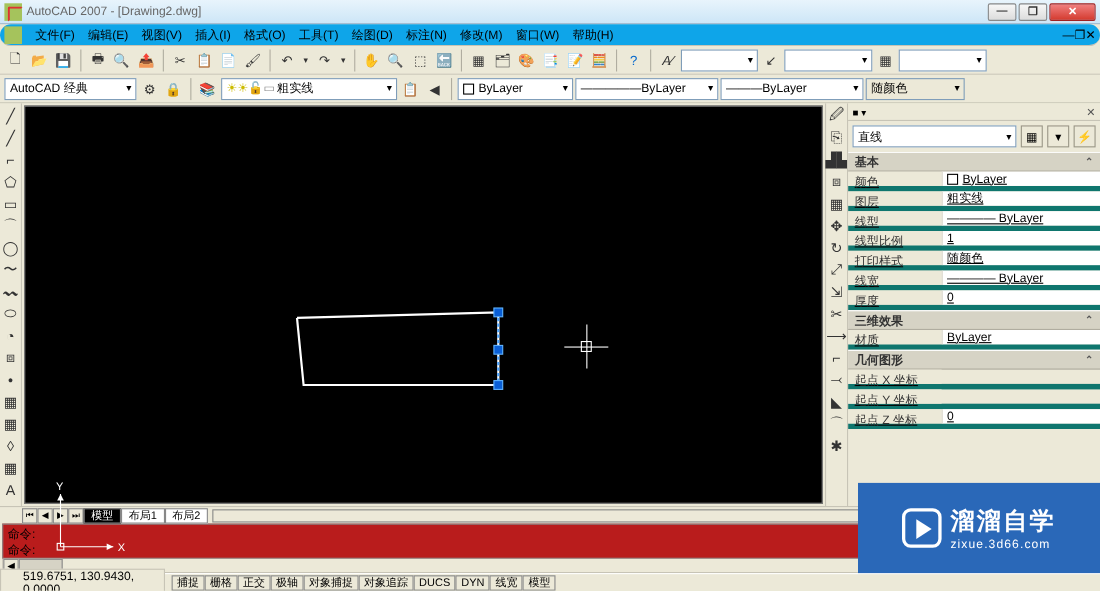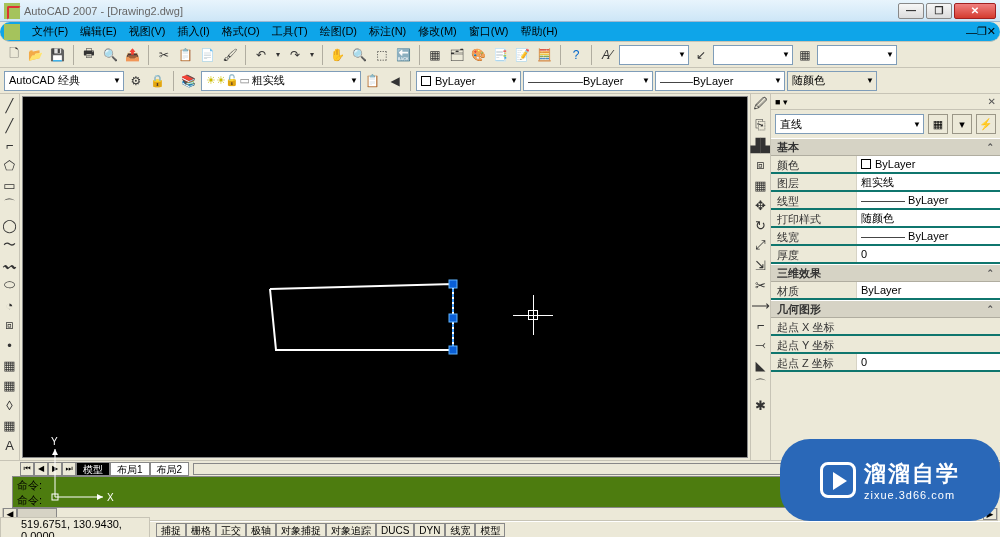--- a/index.html
+++ b/index.html
@@ -47,47 +47,47 @@
 
 
 .props { width:230px; background:#ece9d8; border-left:1px solid #c7c4b6; display:flex;flex-direction:column; position:relative; }
 .props-head{height:16px;background:#ece9d8;display:flex;align-items:center;padding:0 4px;border-bottom:1px solid #c7c4b6;}
 .props-head .x{margin-left:auto;font-size:10px;color:#555;}
 .props-sel{display:flex;align-items:center;gap:4px;padding:4px;}
 .props-sel .dd{flex:1;align-items:center;}
 .sqbtn{width:20px;height:20px;border:1px solid #9a9687;background:#ece9d8;display:flex;align-items:center;justify-content:center;font-size:11px;}
 .cat{background:#d6d3c5;height:18px;display:flex;align-items:center;padding:0 6px;font-weight:bold;color:#333;border-top:1px solid #fff;border-bottom:1px solid #b0ada0;}
 .cat .chev{margin-left:auto;font-size:9px;color:#555;}
-.prow{display:flex;height:18px;border-bottom:2px solid #0f766e;}
+.prow{display:flex;height:18px;border-bottom:5px solid #0f766e;text-decoration:underline;}
 .prow .k{width:85px;padding:2px 6px;background:#ece9d8;color:#333;}
 .prow .v{flex:1;padding:2px 4px;background:#fff;color:#000;display:flex;align-items:center;border-left:1px solid #d6d3c5;}
 .prow .swatch{width:10px;height:10px;border:1px solid #000;background:#fff;margin-right:4px;}
 .props-body{overflow:hidden;}
 
 
 .mtabs{height:16px;background:#ece9d8;display:flex;align-items:center;border-top:1px solid #c7c4b6;padding-left:20px;}
 .mtabs .nav{width:14px;height:14px;border:1px solid #888;background:#ece9d8;display:flex;align-items:center;justify-content:center;font-size:8px;}
 .mtabs .tab{padding:0 6px;border:1px solid #888;background:#fff;height:14px;line-height:13px;font-size:10px;}
 .mtabs .tab.active{background:#000;color:#fff;}
 .mtabs .track{flex:1;height:12px;border:1px solid #888;background:#ece9d8;margin:0 4px;}
 
 
-.cmd{height:32px;background:#4d7c0f;border:1px solid #888;margin:0 12px;font-family:SimSun,monospace;font-size:12px;padding:1px 4px;overflow:hidden;}
+.cmd{height:32px;background:#b91c1c;border:1px solid #888;margin:0 2px;font-family:SimSun,monospace;font-size:12px;padding:1px 4px;overflow:hidden;}
 .cmd-scroll { height:13px; background:#ece9d8; margin:0 2px; border:1px solid #c7c4b6; border-top:none; display:flex; }
 .cmd-scroll .thumb{width:40px;background:#d6d3c5;border:1px solid #888;}
 .cmd-scroll .arrow{width:14px;border:1px solid #888;background:#ece9d8;text-align:center;font-size:9px;line-height:11px;}
 
 
 .status{height:16px;background:#ece9d8;display:flex;align-items:center;border-top:1px solid #fff;font-size:11px;}
 .status .coord{width:150px;padding:0 20px;border:1px solid #c7c4b6;background:#ece9d8;}
 .status .sbtn{padding:0 4px;border:1px solid #888;background:#ece9d8;height:14px;line-height:13px;font-size:10px;}
 .status .fill{flex:1;}
 
 
-.watermark{position:absolute;right:0;bottom:16px;width:220px;height:82px;background:#2a68b8;display:flex;align-items:center;justify-content:center;gap:8px;z-index:10;border-radius:30px;}
+.watermark{position:absolute;right:0;bottom:16px;width:220px;height:82px;background:#2a68b8;display:flex;align-items:center;justify-content:center;gap:8px;z-index:10;}
 .watermark .play{width:36px;height:36px;border:3px solid #fff;border-radius:8px;position:relative;}
 .watermark .play::after{content:"";position:absolute;left:10px;top:7px;border-left:14px solid #fff;border-top:9px solid transparent;border-bottom:9px solid transparent;}
 .watermark .txt{color:#fff;}
 .watermark .big{font-size:22px;font-weight:bold;letter-spacing:2px;}
 .watermark .small{font-size:11px;letter-spacing:1px;}
 </style>
 </head>
 <body>
 
 <div class="titlebar">
@@ -308,20 +308,24 @@
         </div>
       <div class="prow">
           <div class="k">图层</div>
           <div class="v">粗实线</div>
         </div>
       <div class="prow">
           <div class="k">线型</div>
           <div class="v">———— ByLayer</div>
         </div>
       <div class="prow">
+          <div class="k">线型比例</div>
+          <div class="v">1</div>
+        </div>
+      <div class="prow">
           <div class="k">打印样式</div>
           <div class="v">随颜色</div>
         </div>
       <div class="prow">
           <div class="k">线宽</div>
           <div class="v">———— ByLayer</div>
         </div>
       <div class="prow">
           <div class="k">厚度</div>
           <div class="v">0</div>

